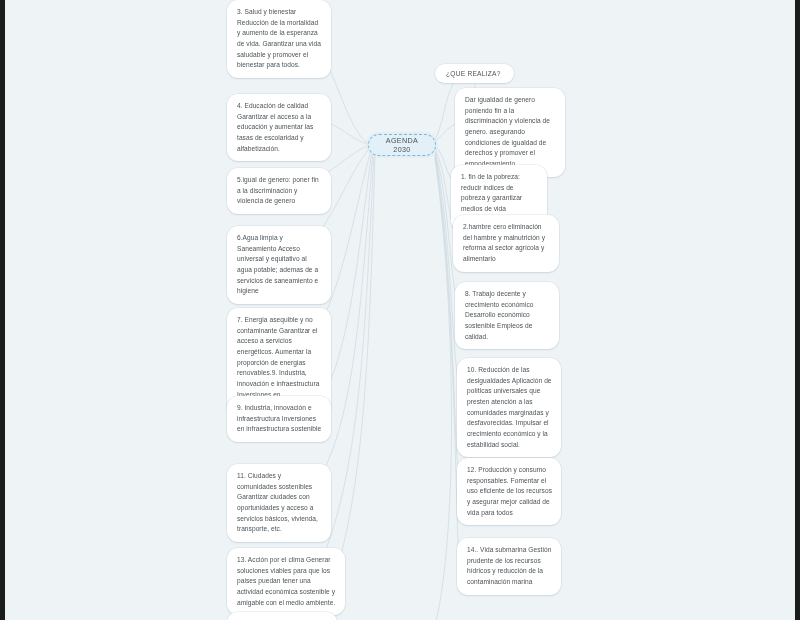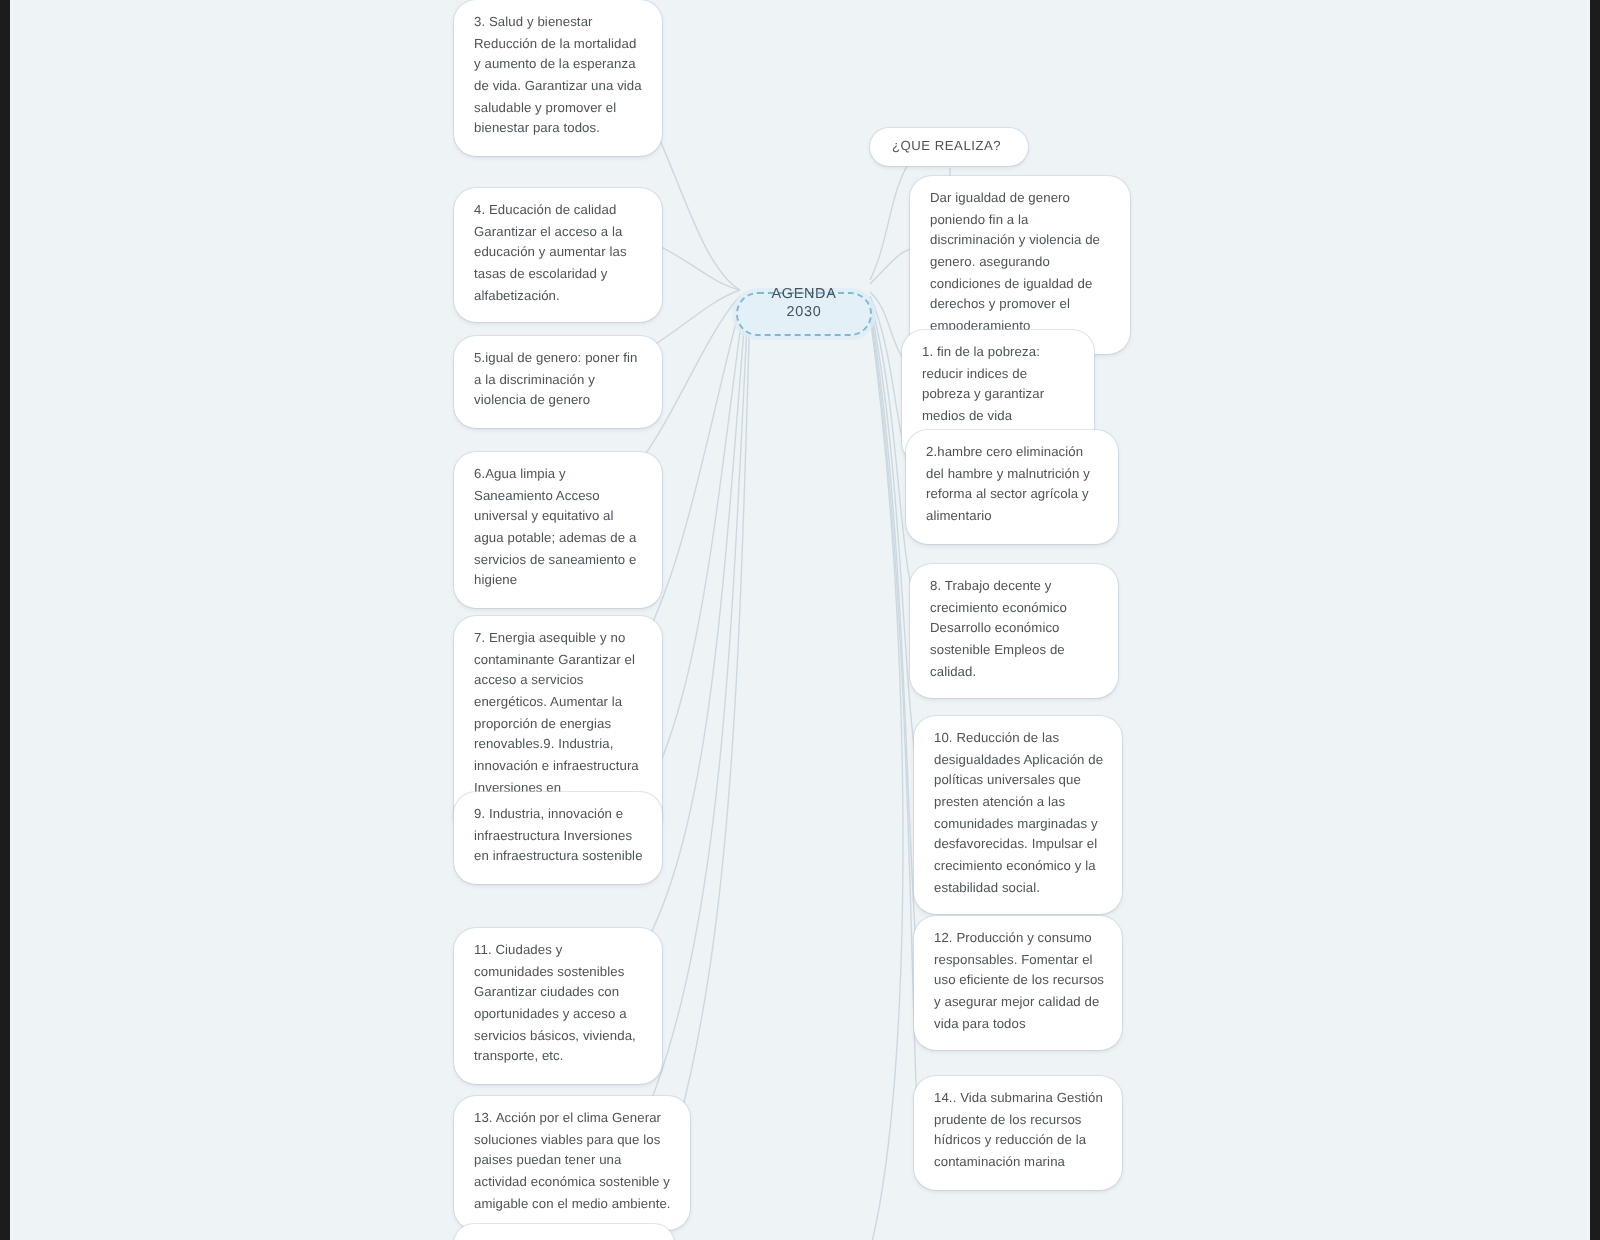--- a/index.html
+++ b/index.html
@@ -51,24 +51,23 @@
     position: absolute;
     background: #e3f0f7;
     border: 1.2px dashed #7fb8d6;
     border-radius: 22px;
     color: #4a5154;
     font-size: 7.2px;
     letter-spacing: 0.35px;
     padding: 7px 14px;
     text-align: center;
     display: flex;
-    align-items: flex-end;
+    align-items: center;
     justify-content: center;
     box-shadow: 0 0 0 2px rgba(220,236,246,0.75);
-    margin-top: 12px;
   }
 
   .node-question {
     position: absolute;
     background: #ffffff;
     border-radius: 11px;
     color: #4c5356;
     font-size: 6.6px;
     letter-spacing: 0.25px;
     padding: 6px 11px;

